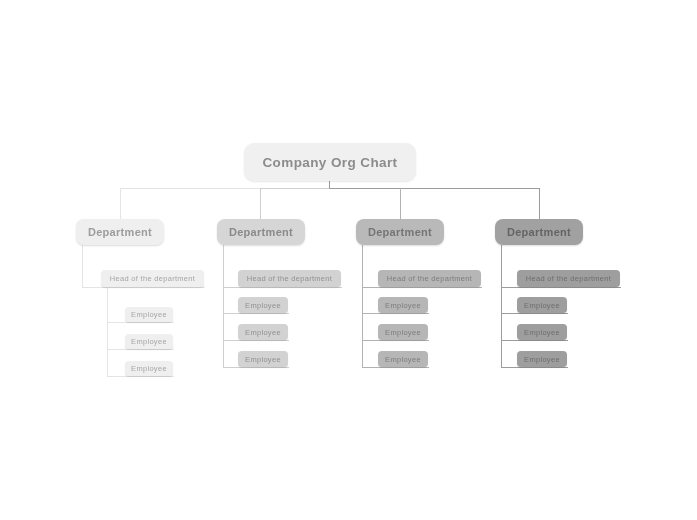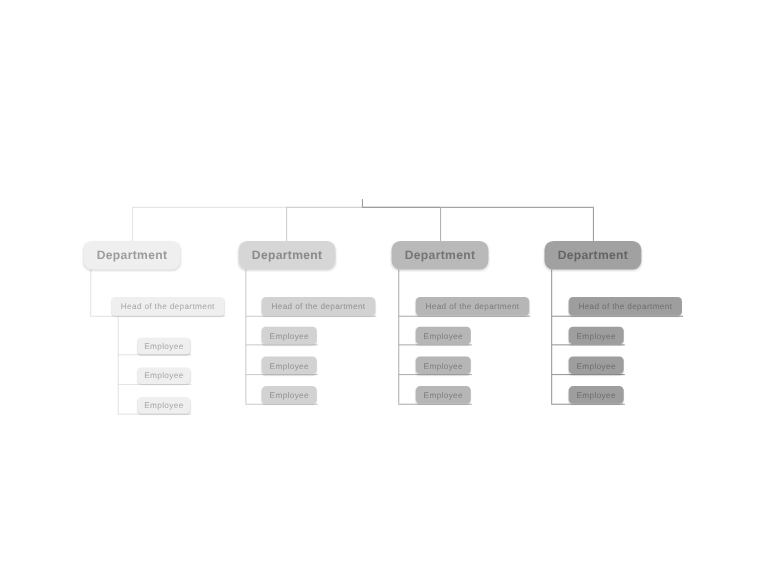--- a/index.html
+++ b/index.html
@@ -38,20 +38,23 @@
   <div class="edge" style="left: 120px; top: 188px; width: 209px; height: 1px; background-color: rgb(228, 228, 228);"></div>
   <div class="edge" style="left: 260px; top: 188px; width: 69px; height: 1px; background-color: rgb(207, 207, 207);"></div>
   <div class="edge" style="left: 329px; top: 188px; width: 71px; height: 1px; background-color: rgb(178, 178, 178);"></div>
   <div class="edge" style="left: 329px; top: 188px; width: 210px; height: 1px; background-color: rgb(156, 156, 156);"></div>
   <div class="edge" style="left: 329px; top: 181px; width: 1px; height: 7px; background-color: rgb(156, 156, 156);"></div>
   <div class="edge" style="left: 120px; top: 188px; width: 1px; height: 31px; background-color: rgb(228, 228, 228);"></div>
   <div class="edge" style="left: 260px; top: 188px; width: 1px; height: 31px; background-color: rgb(207, 207, 207);"></div>
   <div class="edge" style="left: 400px; top: 188px; width: 1px; height: 31px; background-color: rgb(178, 178, 178);"></div>
   <div class="edge" style="left: 539px; top: 188px; width: 1px; height: 31px; background-color: rgb(156, 156, 156);"></div>
 
+  <div class="node root" style="left: 244px; top: 143px; width: 172px; height: 38px; background-color: rgb(240, 240, 240); color: rgb(140, 140, 140);">
+    <span>Company Org Chart</span>
+  </div>
 
   <div class="edge" style="left: 82px; top: 245px; width: 1px; height: 42px; background-color: rgb(228, 228, 228);"></div>
   <div class="edge" style="left: 82px; top: 287px; width: 123px; height: 1px; background-color: rgb(228, 228, 228);"></div>
   <div class="edge" style="left: 107px; top: 287px; width: 1px; height: 90px; background-color: rgb(228, 228, 228);"></div>
   <div class="edge" style="left: 107px; top: 322px; width: 67px; height: 1px; background-color: rgb(228, 228, 228);"></div>
   <div class="edge" style="left: 107px; top: 349px; width: 67px; height: 1px; background-color: rgb(228, 228, 228);"></div>
   <div class="edge" style="left: 107px; top: 376px; width: 67px; height: 1px; background-color: rgb(228, 228, 228);"></div>
 
   <div class="node dept" style="left: 76px; top: 219px; width: 88px; height: 26px; background-color: rgb(239, 239, 239); color: rgb(156, 156, 156);">
     <span>Department</span>

